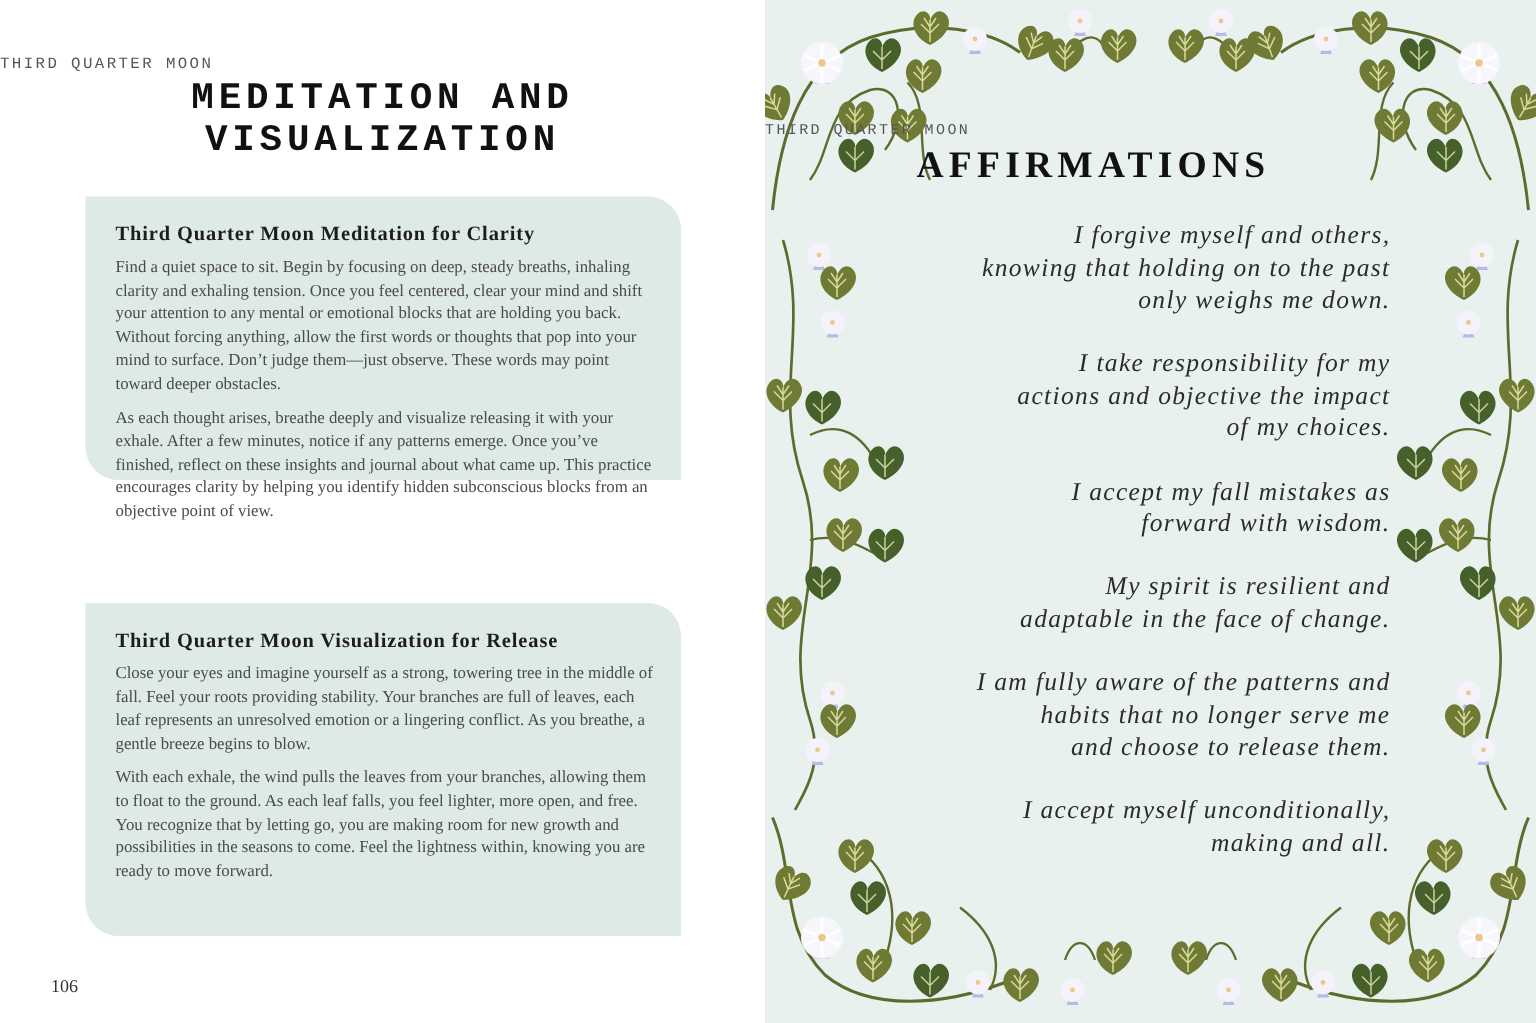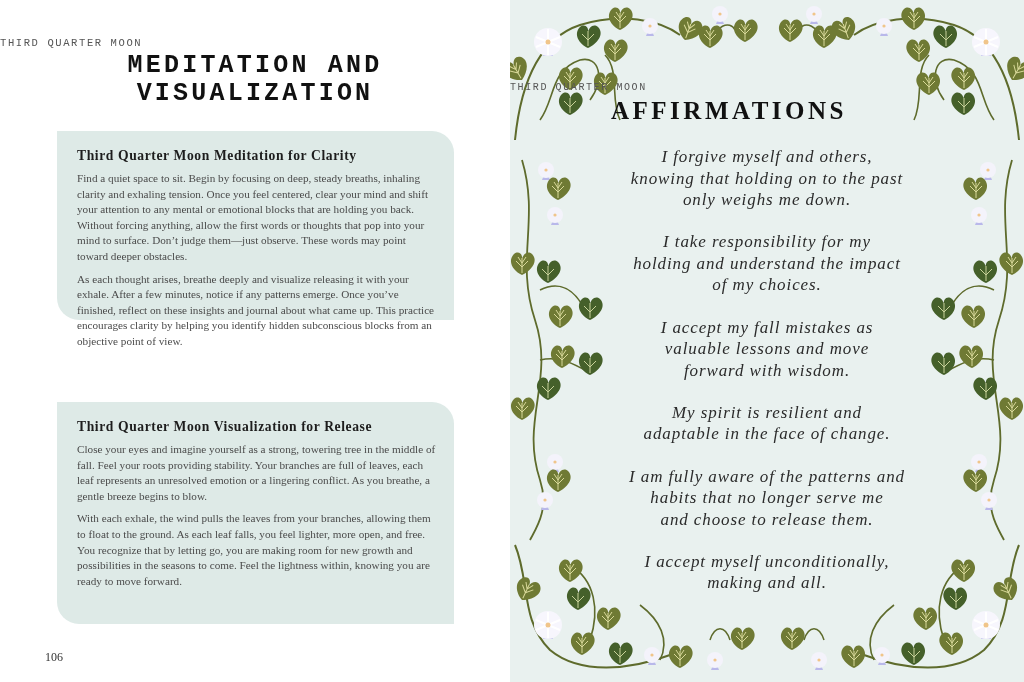--- a/index.html
+++ b/index.html
@@ -41,39 +41,39 @@
   .box2 { top: 402px; height: 222px; }
   .box h3 {
     margin: 0 0 7px 0; font-size: 13.6px; font-weight: bold;
     letter-spacing: 0.6px; color: #1d1d1d;
   }
   .box p {
     margin: 0 0 7px 0; font-size: 11.2px; line-height: 15.6px;
     color: #4a4a4a;
   }
   .page-num {
-    position: absolute; left: 45px; top: 650px;
+    position: absolute; left: 34px; top: 650px;
     font-size: 12px; color: #333;
   }
   .right-kicker { position: absolute; top: 82px; left: 0; width: 514px; font-size: 10px; }
   .right-title {
     position: absolute; top: 97px; left: 0; width: 438px;
     text-align: center; font-size: 25px; letter-spacing: 3.5px;
     font-weight: bold; color: #111; text-transform: uppercase;
   }
   .affirmations {
     position: absolute; top: 146px; left: 0; width: 514px; text-align: center;
   }
   .affirmation {
     font-family: "Liberation Serif", serif;
     font-style: italic; font-size: 17px; line-height: 21.6px;
     letter-spacing: 0.9px; color: #2b2b2b;
     margin: 0 auto 20.5px auto; width: 320px;
   }
-  .affirmation span { display: block; white-space: nowrap; }
+  .affirmation span { display: block; white-space: nowrap; text-align: right; }
   .border-art { position: absolute; inset: 0; pointer-events: none; }
 </style>
 </head>
 <body>
 
 <div class="spread">
 
   <div class="page-left">
     <div class="kicker left-kicker">Third Quarter Moon</div>
     <div class="left-title">
@@ -248,26 +248,25 @@
     <div class="right-title">Affirmations</div>
 
     <div class="affirmations">
       <div class="affirmation">
         <span>I forgive myself and others,</span>
         <span>knowing that holding on to the past</span>
         <span>only weighs me down.</span>
       </div>
       <div class="affirmation">
         <span>I take responsibility for my</span>
-        <span>holding and understand the impact</span>
+        <span>actions and objective the impact</span>
         <span>of my choices.</span>
       </div>
       <div class="affirmation">
         <span>I accept my fall mistakes as</span>
-        <span>valuable lessons and move</span>
         <span>forward with wisdom.</span>
       </div>
       <div class="affirmation">
         <span>My spirit is resilient and</span>
         <span>adaptable in the face of change.</span>
       </div>
       <div class="affirmation">
         <span>I am fully aware of the patterns and</span>
         <span>habits that no longer serve me</span>
         <span>and choose to release them.</span>

